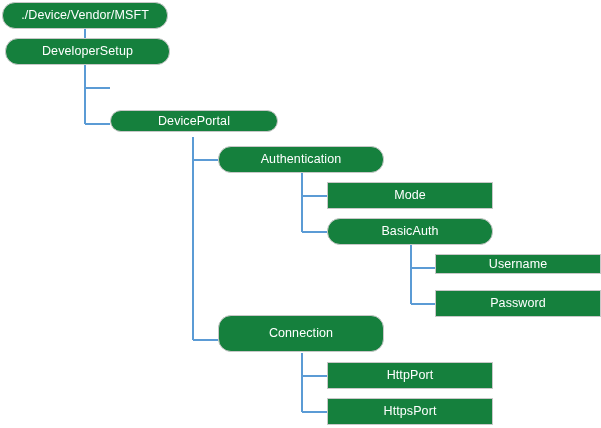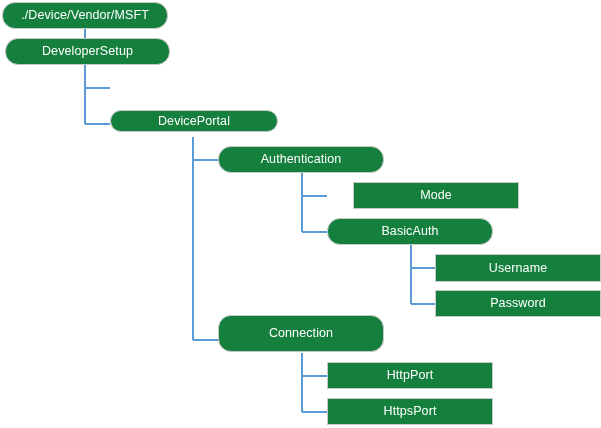--- a/index.html
+++ b/index.html
@@ -94,25 +94,25 @@
 
   <div class="node rounded" style="left:2px; top:2px; width:166px; height:27px;">./Device/Vendor/MSFT</div>
 
   <div class="node rounded" style="left:5px; top:38px; width:165px; height:27px;">DeveloperSetup</div>
 
 
   <div class="node rounded" style="left:110px; top:110px; width:168px; height:22px;">DevicePortal</div>
 
   <div class="node rounded" style="left:218px; top:146px; width:166px; height:27px;">Authentication</div>
 
-  <div class="node square" style="left:327px; top:182px; width:166px; height:27px;margin-left:26px;">Mode</div>
+  <div class="node square" style="left:327px; top:182px; width:166px; height:27px;">Mode</div>
 
   <div class="node rounded" style="left:327px; top:218px; width:166px; height:27px;">BasicAuth</div>
 
-  <div class="node square" style="left:435px; top:254px; width:166px; height:28px;">Username</div>
+  <div class="node square" style="left:435px; top:254px; width:166px; height:20px;">Username</div>
 
   <div class="node square" style="left:435px; top:290px; width:166px; height:27px;">Password</div>
 
   <div class="node rounded" style="left:218px; top:315px; width:166px; height:37px;">Connection</div>
 
   <div class="node square" style="left:327px; top:362px; width:166px; height:27px;">HttpPort</div>
 
   <div class="node square" style="left:327px; top:398px; width:166px; height:27px;">HttpsPort</div>
 
 </div>

